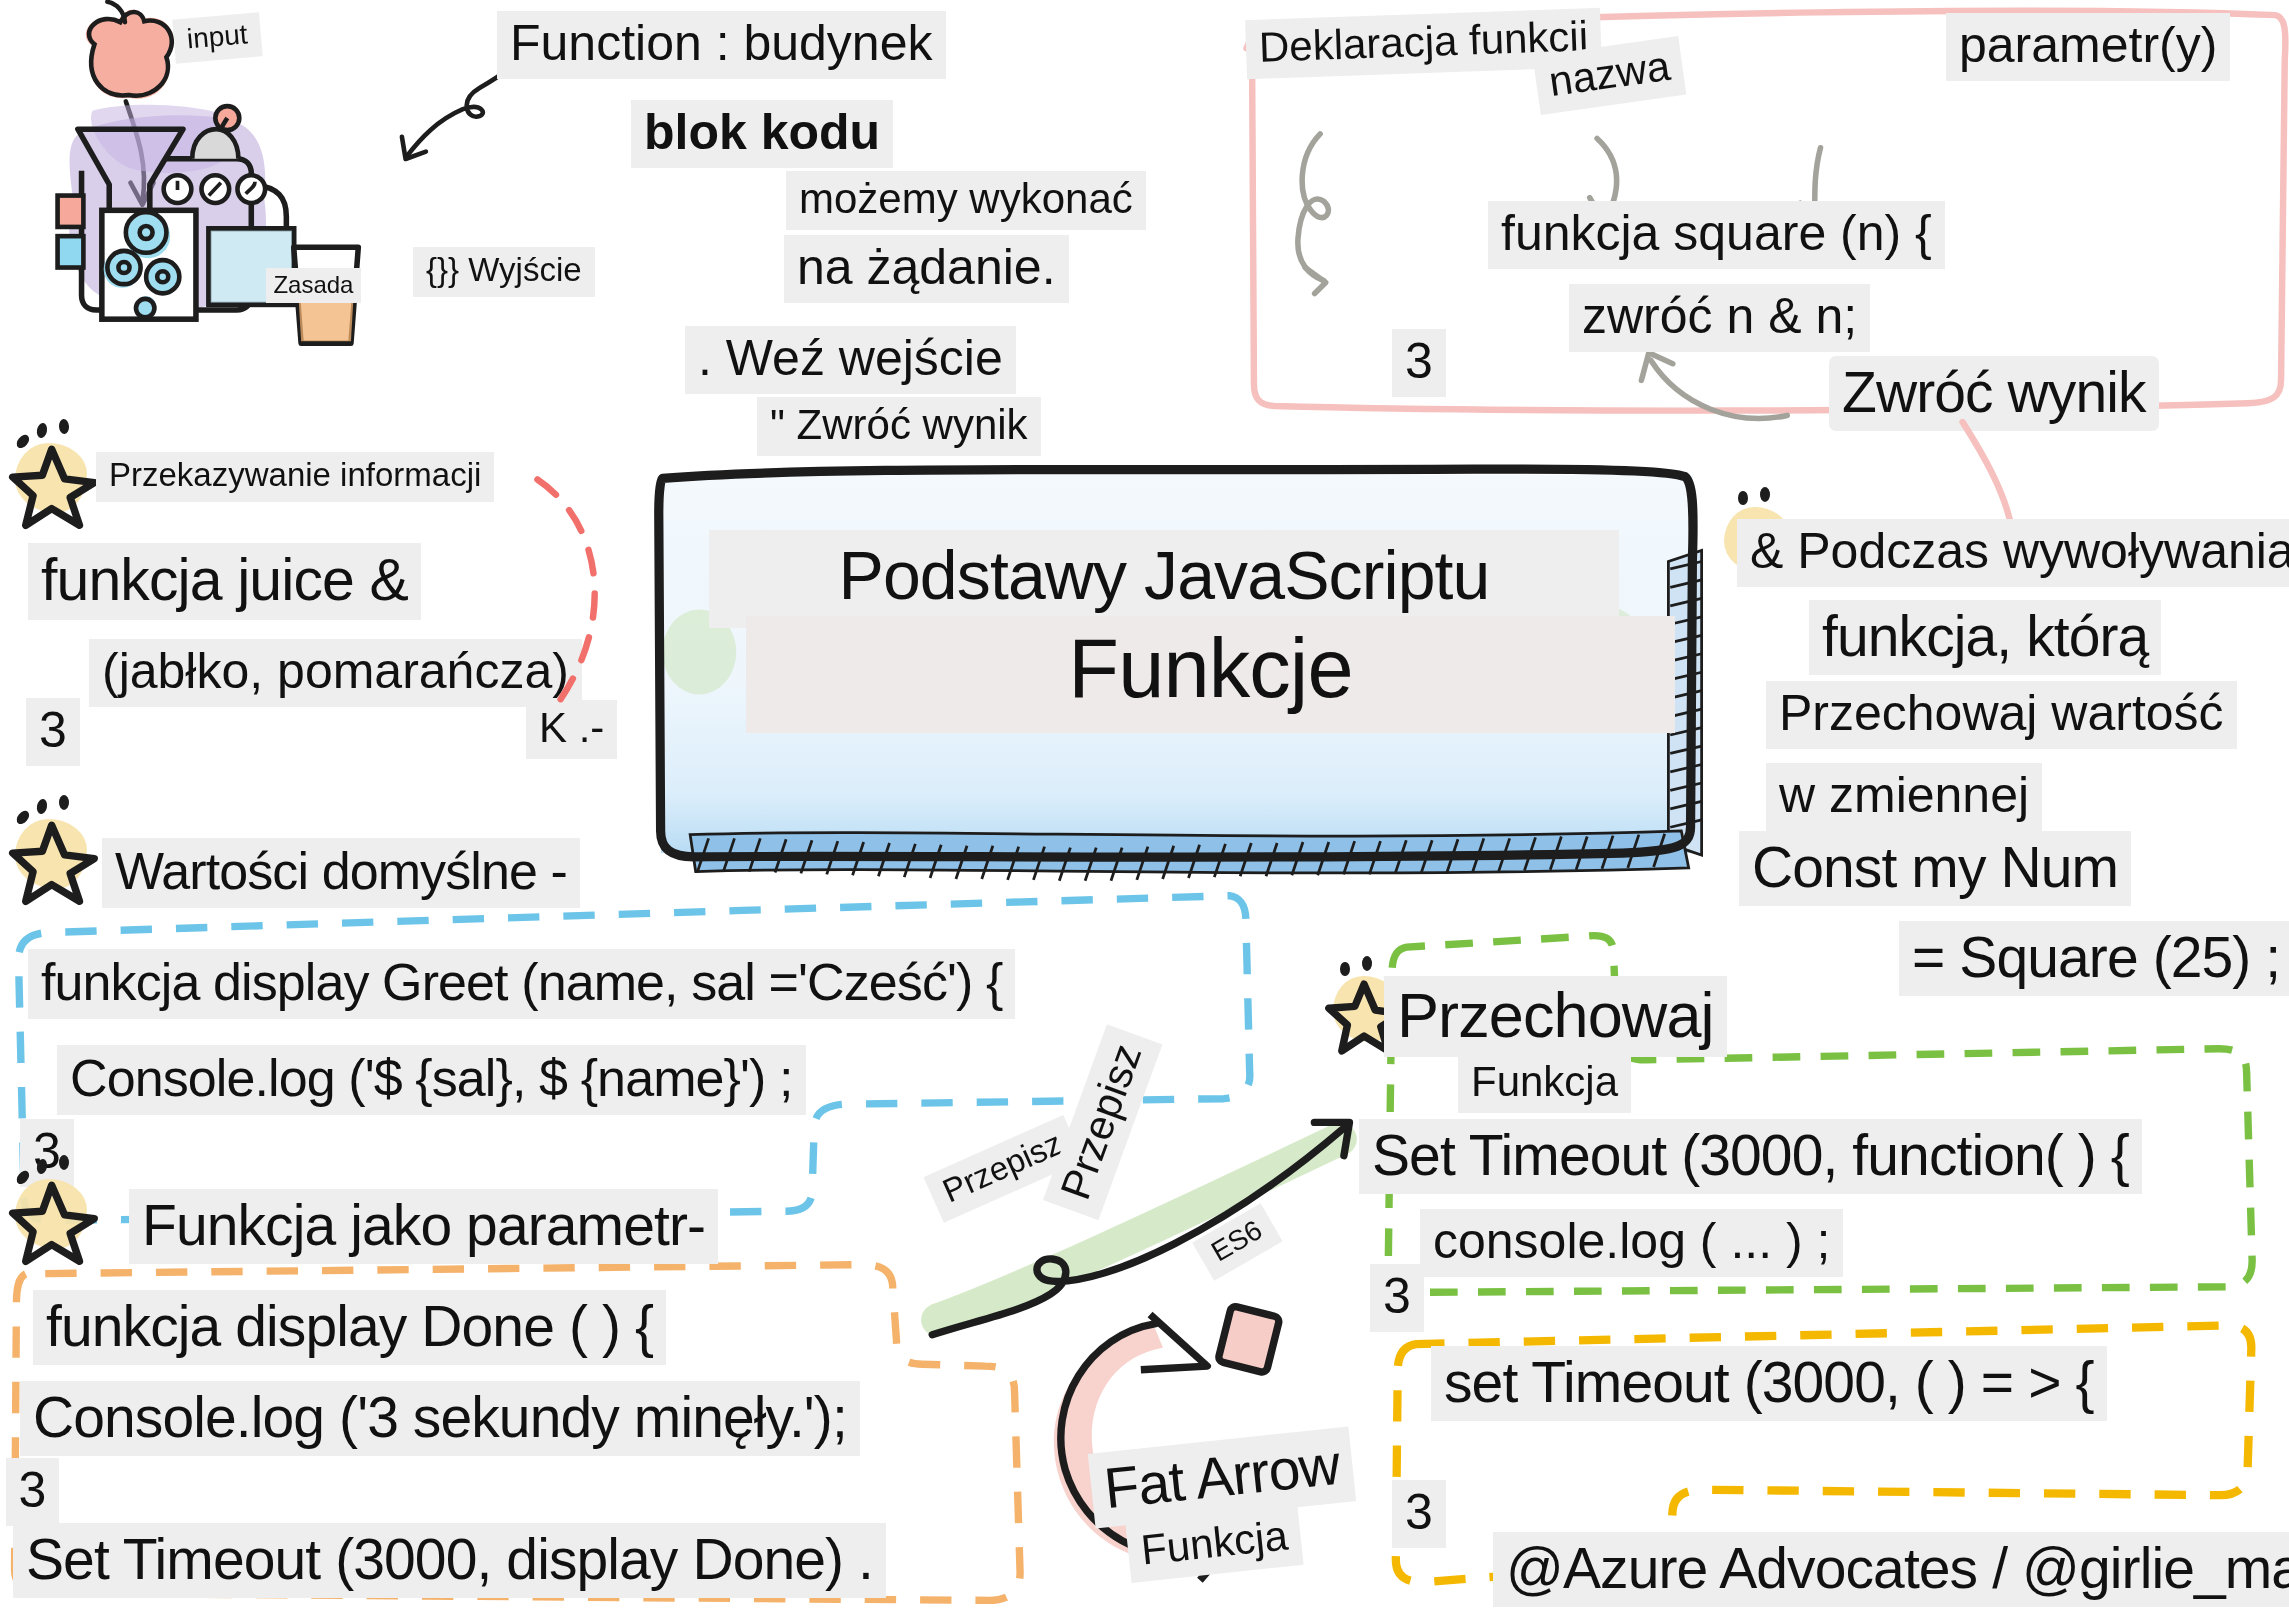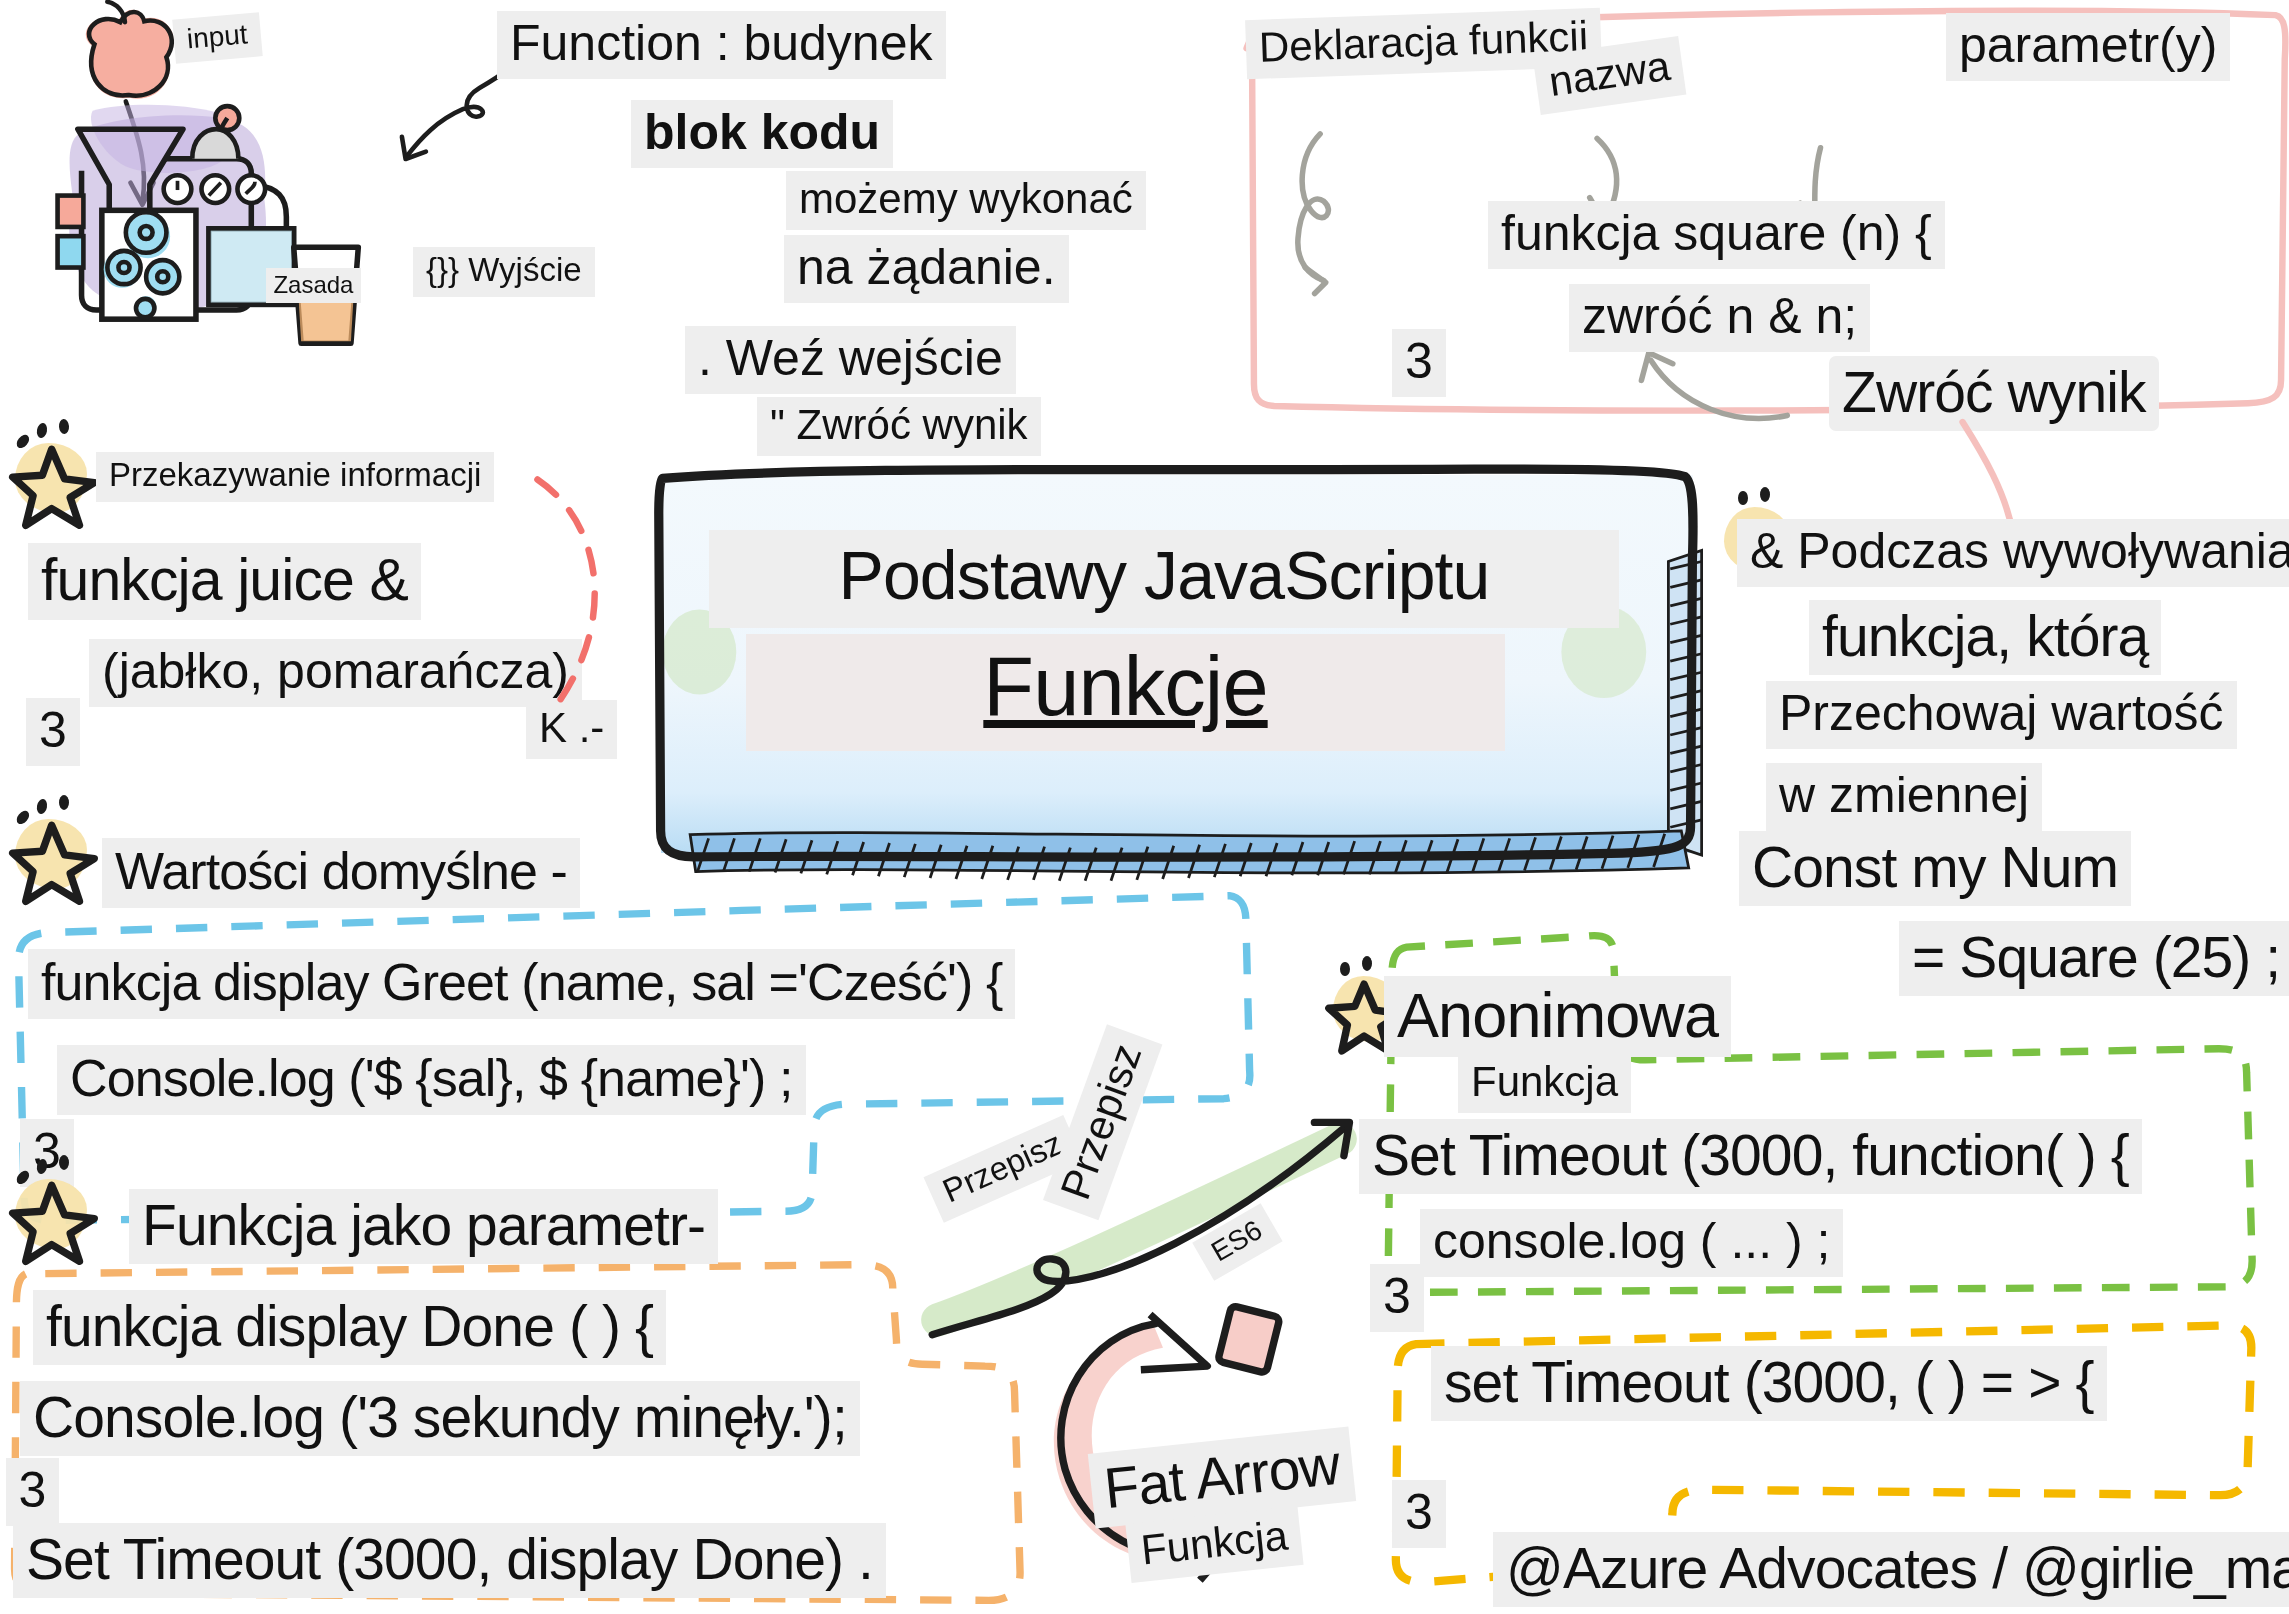--- a/index.html
+++ b/index.html
@@ -163,21 +163,21 @@
       </g>
 
       <g stroke="#1d1d1d" stroke-width="3">
         <path d="M50 408 C300 400 700 418 1124 404 L1132 444 C700 458 300 440 56 448 Z" fill="#8fc0e8"></path>
         <path d="M70 412 L58 448 M98 412 L86 448 M126 412 L114 448 M154 413 L142 449 M182 414 L170 450 M210 415 L198 451 M238 416 L226 452 M266 417 L254 453 M294 418 L282 454 M322 419 L310 455 M350 420 L338 456 M378 420 L366 456 M406 421 L394 457 M434 421 L422 457 M462 422 L450 458 M490 422 L478 458 M518 422 L506 458 M546 421 L534 457 M574 420 L562 456 M602 419 L590 455 M630 418 L618 454 M658 417 L646 453 M686 417 L674 453 M714 416 L702 452 M742 416 L730 452 M770 415 L758 451 M798 415 L786 451 M826 414 L814 450 M854 414 L842 450 M882 413 L870 449 M910 412 L898 448 M938 412 L926 448 M966 411 L954 447 M994 410 L982 446 M1022 410 L1010 446 M1050 409 L1038 445 M1078 408 L1066 444 M1106 407 L1094 443"></path>
       </g>
 
       <path d="M20 22 C200 8 520 14 900 12 C1040 11 1112 14 1128 20 C1136 26 1138 50 1136 110 L1134 400 C1134 420 1120 426 1060 428 C700 436 300 430 54 432 C30 432 18 424 18 404 L16 60 C16 34 18 24 20 22 Z" fill="none" stroke="#1d1d1d" stroke-width="10" stroke-linejoin="round"></path>
     </svg>
     <div class="chip title1" style="left:48px;top:55px;width:910px;text-align:center;padding:9.2px 0 16.6px 0;">Podstawy JavaScriptu</div>
-    <div class="chip title2" style="left:85px;top:159px;width:759px;text-align:center;background:#efeaea;padding:9.2px 0 20px 0;text-decoration:underline;">Funkcje</div>
+    <div class="chip title2" style="left:85px;top:141px;width:929px;text-align:center;background:#efeaea;padding:9.2px 0 20px 0;">Funkcje</div>
   </div>
 
   <div class="star-wrap" style="left:9.2px;top:434px;">
     <div class="star-blob"></div>
     <div class="sparkle" style="left:28px;top:-11px;transform:rotate(10deg);"></div>
     <div class="sparkle" style="left:50px;top:-14.8px;transform:rotate(-4deg);"></div>
     <div class="sparkle" style="left:9.2px;top:0px;transform:rotate(40deg);"></div>
     <svg width="89" height="89" style="position:absolute;left:0;top:5.5px;" viewBox="0 0 96 96">
       <path d="M46 10 L60 42 L92 46 L66 62 L76 92 L46 74 L18 92 L26 60 L4 40 L36 38 Z" fill="none" stroke="#1d1d1d" stroke-width="8" stroke-linejoin="round"></path>
     </svg>
@@ -268,21 +268,21 @@
   </svg>
 
   <div class="star-wrap" style="left:1327px;top:967px;">
     <div class="star-blob" style="width:66px;height:66px;"></div>
     <div class="sparkle" style="left:13px;top:-5.5px;"></div>
     <div class="sparkle" style="left:35px;top:-11px;"></div>
     <svg width="89" height="89" style="position:absolute;left:0;top:5.5px;" viewBox="0 0 96 96">
       <path d="M40 12 L52 40 L80 44 L58 58 L66 84 L40 68 L16 84 L22 56 L2 38 L30 36 Z" fill="none" stroke="#1d1d1d" stroke-width="8" stroke-linejoin="round"></path>
     </svg>
   </div>
-  <div class="chip title1" style="left:1384px;top:976px;font-size:63px;">Anonimowa</div>
+  <div class="chip title1" style="left:1384px;top:976px;font-size:63px;">Przechowaj</div>
   <div class="chip med" style="left:1458px;top:1054px;">Funkcja</div>
   <div class="chip title1" style="left:1359px;top:1119px;font-size:57px;">Set Timeout (3000, function( ) {</div>
   <div class="chip big" style="left:1420px;top:1209px;">console.log ( ... ) ;</div>
   <div class="chip big" style="left:1370px;top:1264px;">3</div>
 
   <svg class="abs" style="left:1375px;top:1309px;" width="923" height="295" viewBox="0 0 1000 320">
     <path d="M44 38 C30 40 24 50 24 68 L22 272 C22 290 34 298 56 296 L292 278 C312 276 320 268 320 250 L322 222 C322 204 334 196 354 196 L916 202 C936 202 946 192 946 172 L950 42 C950 24 940 16 918 18 L44 38 Z" fill="none" stroke="#f5b800" stroke-width="9" stroke-linejoin="round" stroke-dasharray="34 26"></path>
   </svg>
 
   <div class="chip title1" style="left:1431px;top:1346px;font-size:57px;">set Timeout (3000, ( ) = &gt; {</div>

